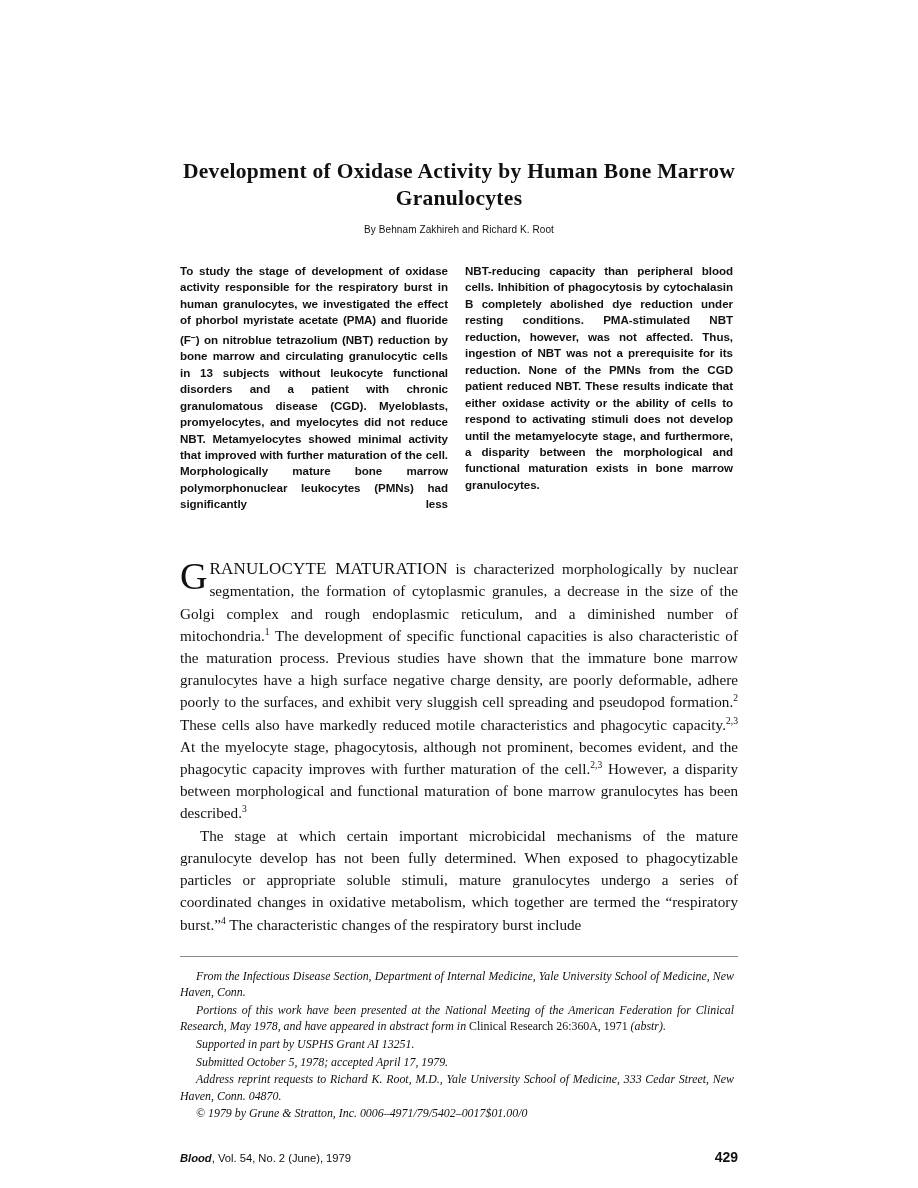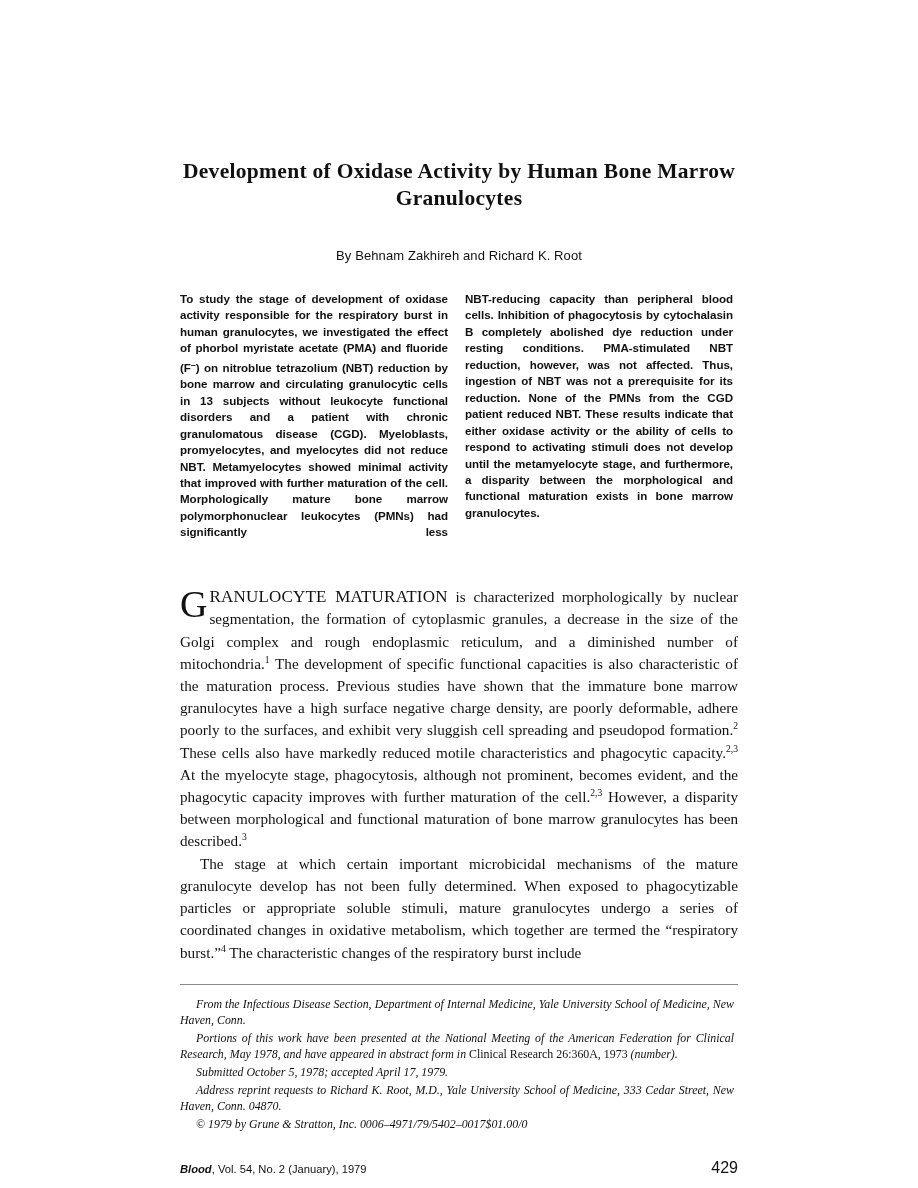--- a/index.html
+++ b/index.html
@@ -38,22 +38,22 @@
   .title {
     font-family: "Liberation Serif", serif;
     font-weight: bold;
     font-size: 21.5px;
     line-height: 27px;
     letter-spacing: 0.3px;
     margin: 0;
   }
   .byline {
     font-family: "Liberation Sans", sans-serif;
-    font-size: 13px;
-    margin-top: 36px;
+    font-size: 10px;
+    margin-top: 12px;
     letter-spacing: 0.1px;
   }
 
   
   .abstract {
     margin-top: 28px;
     display: flex;
     gap: 17px;
     font-family: "Liberation Sans", sans-serif;
     font-weight: bold;
@@ -146,22 +146,22 @@
     display: flex;
     align-items: baseline;
     justify-content: space-between;
     font-family: "Liberation Sans", sans-serif;
     font-size: 11.2px;
   }
   .footer-left em {
     font-weight: bold;
   }
   .footer-right {
-    font-weight: normal;
-    font-size: 16px;
+    font-weight: bold;
+    font-size: 14px;
   }
 </style>
 </head>
 <body>
 
 <div class="page">
   <div class="content">
 
     <div class="title-block">
       <h1 class="title">Development of Oxidase Activity by Human Bone Marrow Granulocytes</h1>
@@ -179,25 +179,26 @@
 
     <div class="body-text">
       <p class="first"><span class="dropcap">G</span><span class="smallcaps">RANULOCYTE MATURATION</span><span> is characterized morphologically by nuclear segmentation, the formation of cytoplasmic granules, a decrease in the size of the Golgi complex and rough endoplasmic reticulum, and a diminished number of mitochondria.</span><sup>1</sup><span> The development of specific functional capacities is also characteristic of the maturation process. Previous studies have shown that the immature bone marrow granulocytes have a high surface negative charge density, are poorly deformable, adhere poorly to the surfaces, and exhibit very sluggish cell spreading and pseudopod formation.</span><sup>2</sup><span> These cells also have markedly reduced motile characteristics and phagocytic capacity.</span><sup>2,3</sup><span> At the myelocyte stage, phagocytosis, although not prominent, becomes evident, and the phagocytic capacity improves with further maturation of the cell.</span><sup>2,3</sup><span> However, a disparity between morphological and functional maturation of bone marrow granulocytes has been described.</span><sup>3</sup></p>
       <p><span>The stage at which certain important microbicidal mechanisms of the mature granulocyte develop has not been fully determined. When exposed to phagocytizable particles or appropriate soluble stimuli, mature granulocytes undergo a series of coordinated changes in oxidative metabolism, which together are termed the “respiratory burst.”</span><sup>4</sup><span> The characteristic changes of the respiratory burst include</span></p>
     </div>
 
     <hr class="fn-rule">
 
     <div class="footnotes">
       <p>From the Infectious Disease Section, Department of Internal Medicine, Yale University School of Medicine, New Haven, Conn.</p>
-      <p><span>Portions of this work have been presented at the National Meeting of the American Federation for Clinical Research, May 1978, and have appeared in abstract form in </span><span class="roman">Clinical Research 26:360A, 1973</span><span> (number).</span></p>
+      <p><span>Portions of this work have been presented at the National Meeting of the American Federation for Clinical Research, May 1978, and have appeared in abstract form in </span><span class="roman">Clinical Research 26:360A, 1971</span><span> (abstr).</span></p>
+      <p>Supported in part by USPHS Grant AI 13251.</p>
       <p>Submitted October 5, 1978; accepted April 17, 1979.</p>
       <p>Address reprint requests to Richard K. Root, M.D., Yale University School of Medicine, 333 Cedar Street, New Haven, Conn. 04870.</p>
       <p>© 1979 by Grune &amp; Stratton, Inc. 0006–4971/79/5402–0017$01.00/0</p>
     </div>
 
     <div class="footer">
-      <div class="footer-left"><em>Blood</em><span>, Vol. 54, No. 2 (January), 1979</span></div>
+      <div class="footer-left"><em>Blood</em><span>, Vol. 54, No. 2 (June), 1979</span></div>
       <div class="footer-right">429</div>
     </div>
 
   </div>
 </div>
 
 </body></html>

